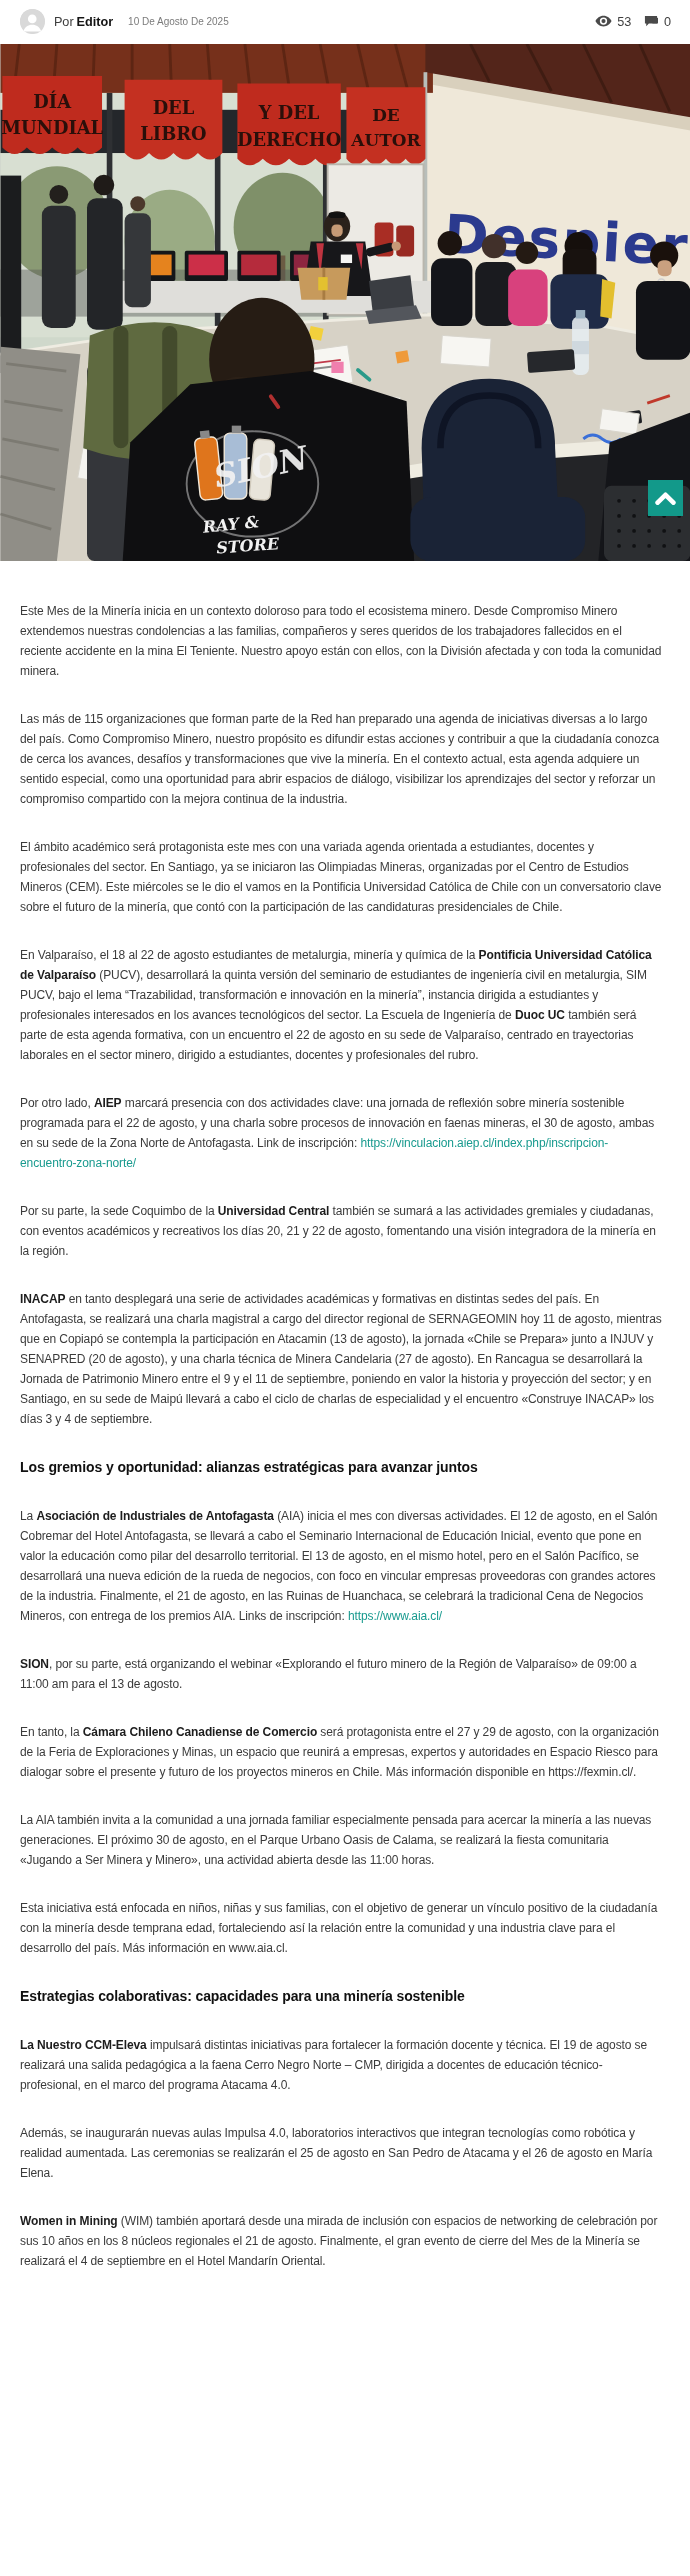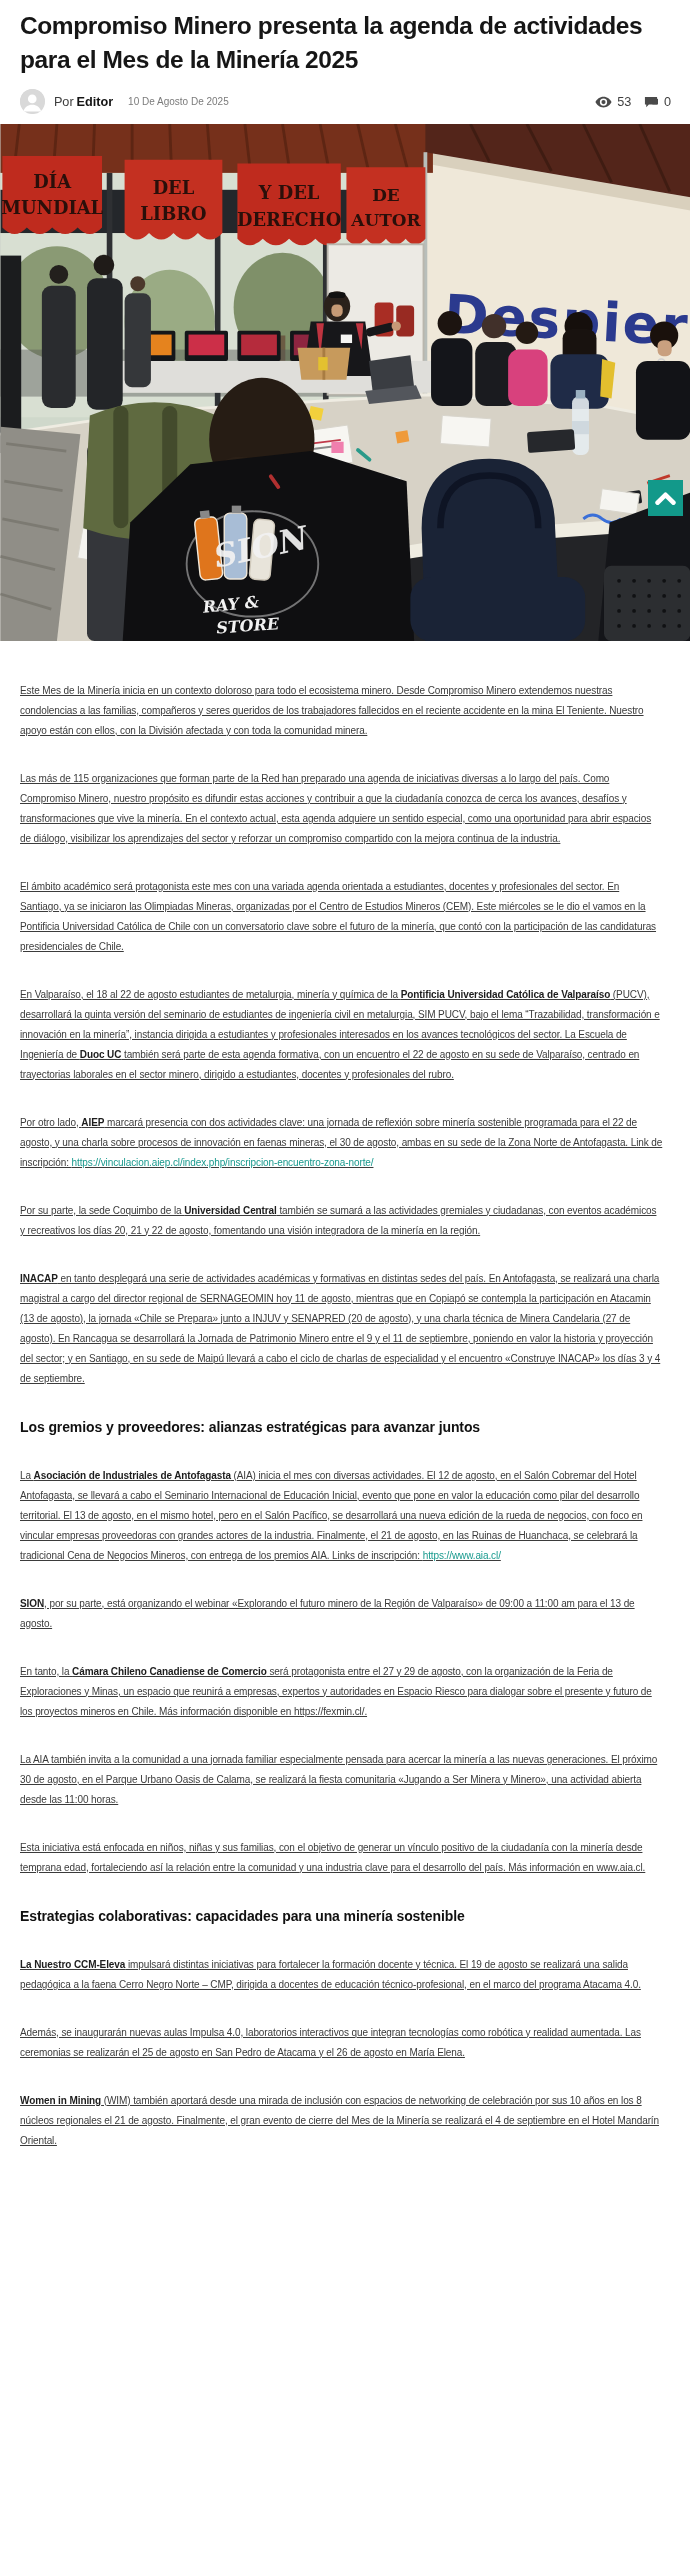--- a/index.html
+++ b/index.html
@@ -12,34 +12,33 @@
   .avatar svg{display:block;}
   .byline-text{margin-left:9.4px;font-size:12.7px;color:#3c3c3c;white-space:nowrap;}
   .byline-text .author{font-weight:700;color:#141414;margin-left:2.8px;}
   .byline-date{margin-left:15px;font-size:10px;color:#7b7b7b;white-space:nowrap;}
   .spacer{flex:1;}
   .stats{display:flex;align-items:center;gap:5.6px;font-size:12.7px;color:#3f3f3f;}
   .stats .num{margin-right:7.5px;}
   .photo-wrap{width:691px;height:517px;overflow:hidden;position:relative;background:#ccc;}
   .photo-wrap svg{display:block;}
   .article{padding:40px 20px 0 20px;}
-  .article p{margin:0 8px 28px 0;font-size:10px;line-height:20px;letter-spacing:-0.1px;color:#3b3b3b;text-decoration:underline;}
+  .article p{margin:0 8px 28px 0;font-size:12px;line-height:20px;letter-spacing:-0.1px;color:#3b3b3b;}
   .article p .b{font-weight:700;color:#1d1d1d;}
   .article h3{margin:13px 0 28px 0;font-size:14px;line-height:21px;font-weight:800;color:#111;letter-spacing:-0.1px;}
   .article a.lnk{color:#189a8e;text-decoration:none;word-break:break-word;}
   .scroll-top{position:absolute;top:480px;right:8.5px;width:35px;height:36px;background:#12998a;border:none;cursor:pointer;display:flex;align-items:center;justify-content:center;padding:0;}
   .scroll-top svg{display:block;}
 </style>
 </head>
 <body>
 
 <div class="page">
 
   <div class="header">
-    <h1 class="title">Compromiso Minero presenta la agenda de actividades para el Mes de la Minería 2025</h1>
     <div class="byline-row">
       <span class="avatar">
         <svg width="24.5" height="24.5" viewBox="0 0 26 26">
           <circle cx="13" cy="13" r="13" fill="#d9d9d9"></circle>
           <circle cx="13" cy="10.5" r="4.6" fill="#ffffff"></circle>
           <path d="M3.5 24c1.2-5 5-7.4 9.5-7.4s8.3 2.4 9.5 7.4z" fill="#ffffff"></path>
         </svg>
       </span>
       <span class="byline-text">
         <span>Por</span><span class="author">Editor</span>
@@ -320,21 +319,21 @@
   </div>
 
   <div class="article">
       <p><span>Este Mes de la Minería inicia en un contexto doloroso para todo el ecosistema minero. Desde Compromiso Minero extendemos nuestras condolencias a las familias, compañeros y seres queridos de los trabajadores fallecidos en el reciente accidente en la mina El Teniente. Nuestro apoyo están con ellos, con la División afectada y con toda la comunidad minera.</span></p>
       <p><span>Las más de 115 organizaciones que forman parte de la Red han preparado una agenda de iniciativas diversas a lo largo del país. Como Compromiso Minero, nuestro propósito es difundir estas acciones y contribuir a que la ciudadanía conozca de cerca los avances, desafíos y transformaciones que vive la minería. En el contexto actual, esta agenda adquiere un sentido especial, como una oportunidad para abrir espacios de diálogo, visibilizar los aprendizajes del sector y reforzar un compromiso compartido con la mejora continua de la industria.</span></p>
       <p><span>El ámbito académico será protagonista este mes con una variada agenda orientada a estudiantes, docentes y profesionales del sector. En Santiago, ya se iniciaron las Olimpiadas Mineras, organizadas por el Centro de Estudios Mineros (CEM).  Este miércoles se le dio el vamos en la Pontificia Universidad Católica de Chile con un conversatorio clave sobre el futuro de la minería, que contó con la participación de las candidaturas presidenciales de Chile.</span></p>
       <p><span>En Valparaíso, el 18 al 22 de agosto estudiantes de metalurgia, minería y química de la </span><span class="b">Pontificia Universidad Católica de Valparaíso</span><span> (PUCV), desarrollará la quinta versión del seminario de estudiantes de ingeniería civil en metalurgia, SIM PUCV, bajo el lema “Trazabilidad, transformación e innovación en la minería”, instancia dirigida a estudiantes y profesionales interesados en los avances tecnológicos del sector. La Escuela de Ingeniería de </span><span class="b">Duoc UC</span><span> también será parte de esta agenda formativa, con un encuentro el 22 de agosto en su sede de Valparaíso, centrado en trayectorias laborales en el sector minero, dirigido a estudiantes, docentes y profesionales del rubro.</span></p>
       <p><span>Por otro lado, </span><span class="b">AIEP</span><span> marcará presencia con dos actividades clave: una jornada de reflexión sobre minería sostenible programada para el 22 de agosto, y una charla sobre procesos de innovación en faenas mineras, el 30 de agosto, ambas en su sede de la Zona Norte de Antofagasta. Link de inscripción: </span><a href="#" class="lnk">https://vinculacion.aiep.cl/index.php/inscripcion-encuentro-zona-norte/</a></p>
       <p><span>Por su parte, la sede Coquimbo de la </span><span class="b">Universidad Central</span><span> también se sumará a las actividades gremiales y ciudadanas, con eventos académicos y recreativos los días 20, 21 y 22 de agosto, fomentando una visión integradora de la minería en la región.</span></p>
       <p><span class="b">INACAP</span><span> en tanto desplegará una serie de actividades académicas y formativas en distintas sedes del país. En Antofagasta, se realizará una charla magistral a cargo del director regional de SERNAGEOMIN hoy 11 de agosto, mientras que en Copiapó se contempla la participación en Atacamin (13 de agosto), la jornada «Chile se Prepara» junto a INJUV y SENAPRED (20 de agosto), y una charla técnica de Minera Candelaria (27 de agosto). En Rancagua se desarrollará la Jornada de Patrimonio Minero entre el 9 y el 11 de septiembre, poniendo en valor la historia y proyección del sector; y en Santiago, en su sede de Maipú llevará a cabo el ciclo de charlas de especialidad y el encuentro «Construye INACAP» los días 3 y 4 de septiembre.</span></p>
-      <h3>Los gremios y proveedores: alianzas estratégicas para avanzar juntos</h3>
+      <h3>Los gremios y oportunidad: alianzas estratégicas para avanzar juntos</h3>
       <p><span>La </span><span class="b">Asociación de Industriales de Antofagasta</span><span> (AIA) inicia el mes con diversas actividades. El 12 de agosto, en el Salón Cobremar del Hotel Antofagasta, se llevará a cabo el Seminario Internacional de Educación Inicial, evento que pone en valor la educación como pilar del desarrollo territorial.  El 13 de agosto, en el mismo hotel, pero en el Salón Pacífico, se desarrollará una nueva edición de la rueda de negocios, con foco en vincular empresas proveedoras con grandes actores de la industria. Finalmente, el 21 de agosto, en las Ruinas de Huanchaca, se celebrará la tradicional Cena de Negocios Mineros, con entrega de los premios AIA. Links de inscripción: </span><a href="#" class="lnk">https://www.aia.cl/</a></p>
       <p><span class="b">SION</span><span>, por su parte, está organizando el webinar «Explorando el futuro minero de la Región de Valparaíso» de 09:00 a 11:00 am para el 13 de agosto.</span></p>
       <p><span>En tanto, la </span><span class="b">Cámara Chileno Canadiense de Comercio</span><span> será protagonista entre el 27 y 29 de agosto, con la organización de la Feria de Exploraciones y Minas, un espacio que reunirá a empresas, expertos y autoridades en Espacio Riesco para dialogar sobre el presente y futuro de los proyectos mineros en Chile. Más información disponible en https://fexmin.cl/.</span></p>
       <p><span>La AIA también invita a la comunidad a una jornada familiar especialmente pensada para acercar la minería a las nuevas generaciones. El próximo 30 de agosto, en el Parque Urbano Oasis de Calama, se realizará la fiesta comunitaria «Jugando a Ser Minera y Minero», una actividad abierta desde las 11:00 horas.</span></p>
       <p><span>Esta iniciativa está enfocada en niños, niñas y sus familias, con el objetivo de generar un vínculo positivo de la ciudadanía con la minería desde temprana edad, fortaleciendo así la relación entre la comunidad y una industria clave para el desarrollo del país. Más información en www.aia.cl.</span></p>
       <h3>Estrategias colaborativas: capacidades para una minería sostenible</h3>
       <p><span class="b">La Nuestro CCM-Eleva</span><span> impulsará distintas iniciativas para fortalecer la formación docente y técnica. El 19 de agosto se realizará una salida pedagógica a la faena Cerro Negro Norte – CMP, dirigida a docentes de educación técnico-profesional, en el marco del programa Atacama 4.0.</span></p>
       <p><span>Además, se inaugurarán nuevas aulas Impulsa 4.0, laboratorios interactivos que integran tecnologías como robótica y realidad aumentada. Las ceremonias se realizarán el 25 de agosto en San Pedro de Atacama y el 26 de agosto en María Elena.</span></p>
       <p><span class="b">Women in Mining</span><span> (WIM) también aportará desde una mirada de inclusión con espacios de networking de celebración por sus 10 años en los 8 núcleos regionales el 21 de agosto. Finalmente, el gran evento de cierre del Mes de la Minería se realizará el 4 de septiembre en el Hotel Mandarín Oriental.</span></p>
     </div>

